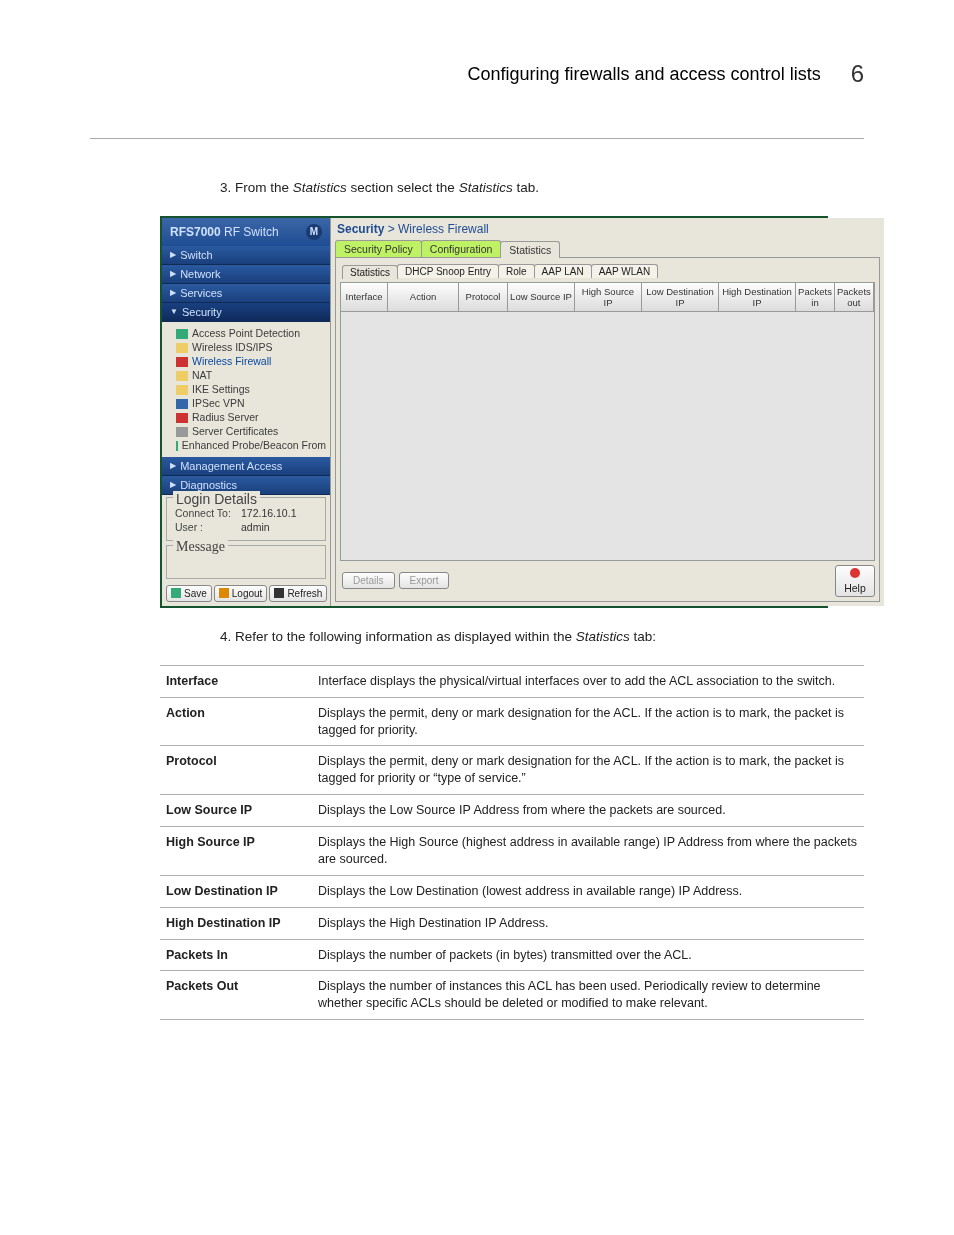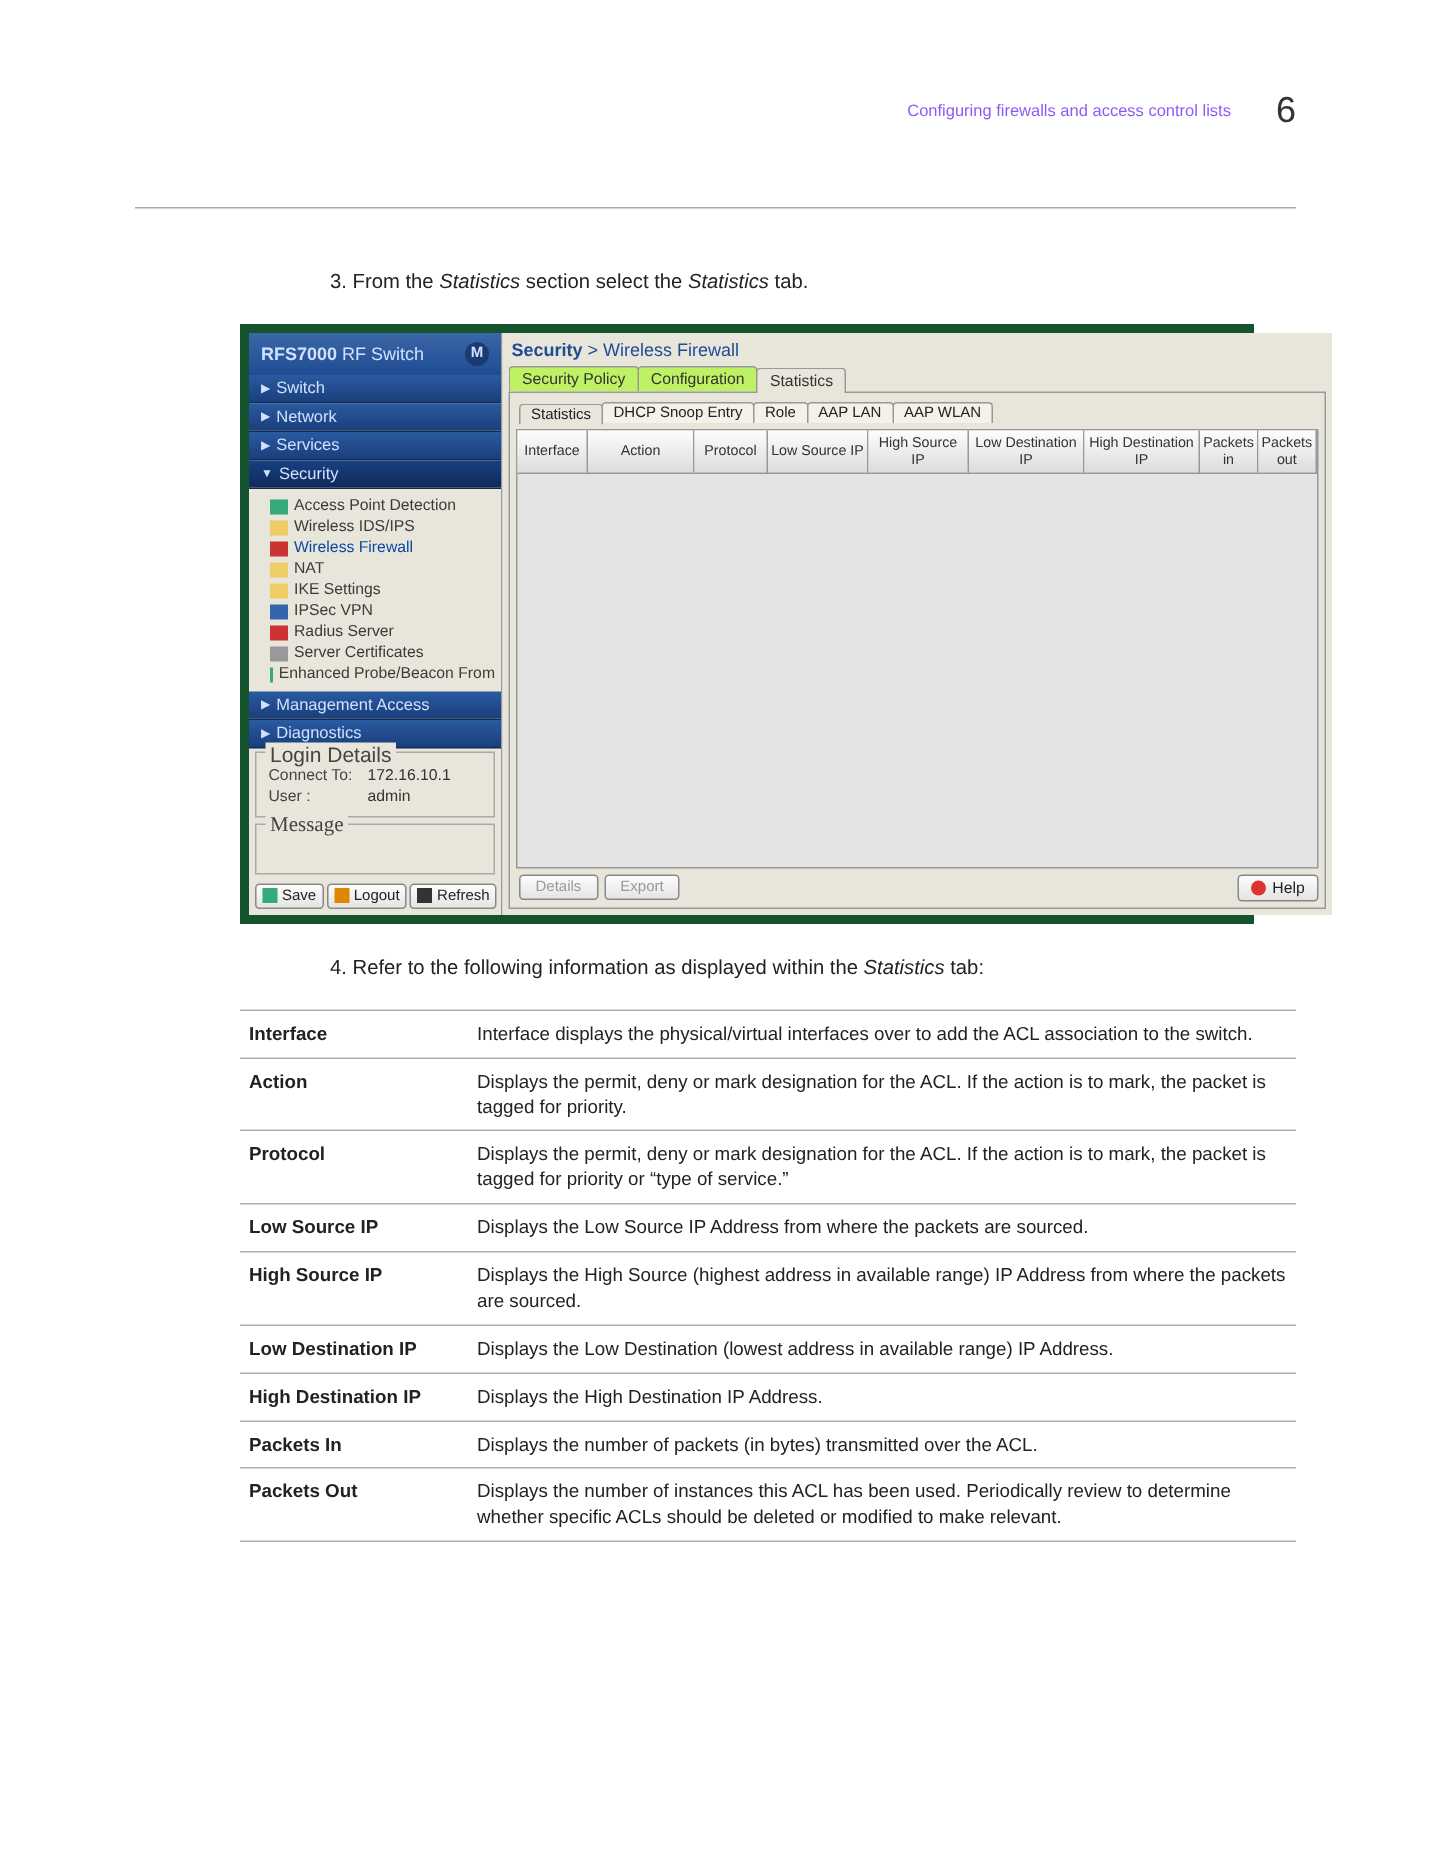--- a/index.html
+++ b/index.html
@@ -13,30 +13,30 @@
   .page {
     padding: 60px 90px 40px 90px;
   }
   .header-row {
     display: flex;
     justify-content: flex-end;
     align-items: center;
     gap: 30px;
     margin-bottom: 50px;
   }
-  .header-title { font-size: 11px; color: #8b5cf6; }
+  .header-title { font-size: 18px; color: #000000; }
   .chapter-num { font-size: 24px; color: #333; font-weight: 400; }
   .hr-line { border: none; border-top: 1px solid #aaa; margin: 4px 0 40px 0; }
   .content { margin-left: 130px; }
   .para { font-size: 13.5px; margin: 6px 0 18px 0; line-height: 1.4; }
   .num { display: inline-block; }
 
   
   .shot {
-    border: 6px solid #14532d;
+    border: 2px solid #14532d;
     width: 664px;
     height: 388px;
     margin: 0 0 20px -60px;
     display: flex;
     background: #e8e5da;
     font-family: Tahoma, Verdana, Arial, sans-serif;
     font-size: 11px;
     position: relative;
   }
   .sidebar {
@@ -137,21 +137,21 @@
   .grid-head { display:flex; }
   .gh {
     background: linear-gradient(#fdfdfd,#dcdcdc);
     border-right:1px solid #999; border-bottom:1px solid #999;
     font-size:9.5px; text-align:center; padding:3px 2px;
     display:flex; align-items:center; justify-content:center;
     color:#333;
   }
   .footer-btns { display:flex; gap:4px; padding:4px 0 0 2px; align-items:center; }
   .footer-btns .spacer { flex:1; }
-  .help { display:flex; align-items:center; gap:4px; border:1px solid #888; border-radius:3px; background:linear-gradient(#fdfdfd,#e4e4e4); padding:2px 8px; font-size:10.5px; }
+  .help { display:flex; align-items:center; gap:4px; border:1px solid #888; border-radius:3px; background:linear-gradient(#fdfdfd,#e4e4e4); padding:2px 8px; font-size:10.5px;flex-direction:column; }
   .help .dot { width:10px;height:10px;border-radius:50%;background:#d33; display:inline-block; }
 
   
   .desc-table { width: 100%; border-collapse: collapse; margin-top: 8px; margin-left:-60px; width: calc(100% + 60px); }
   .desc-table td { border-top: 1px solid #b0b0b0; padding: 7px 6px; vertical-align: top; font-size: 12.5px; line-height:1.35; }
   .desc-table tr:last-child td { border-bottom: 1px solid #b0b0b0; }
   .desc-table .term { font-weight: bold; white-space: nowrap; width: 140px; font-family: Arial, sans-serif; }
 </style>
 </head>
 <body>

